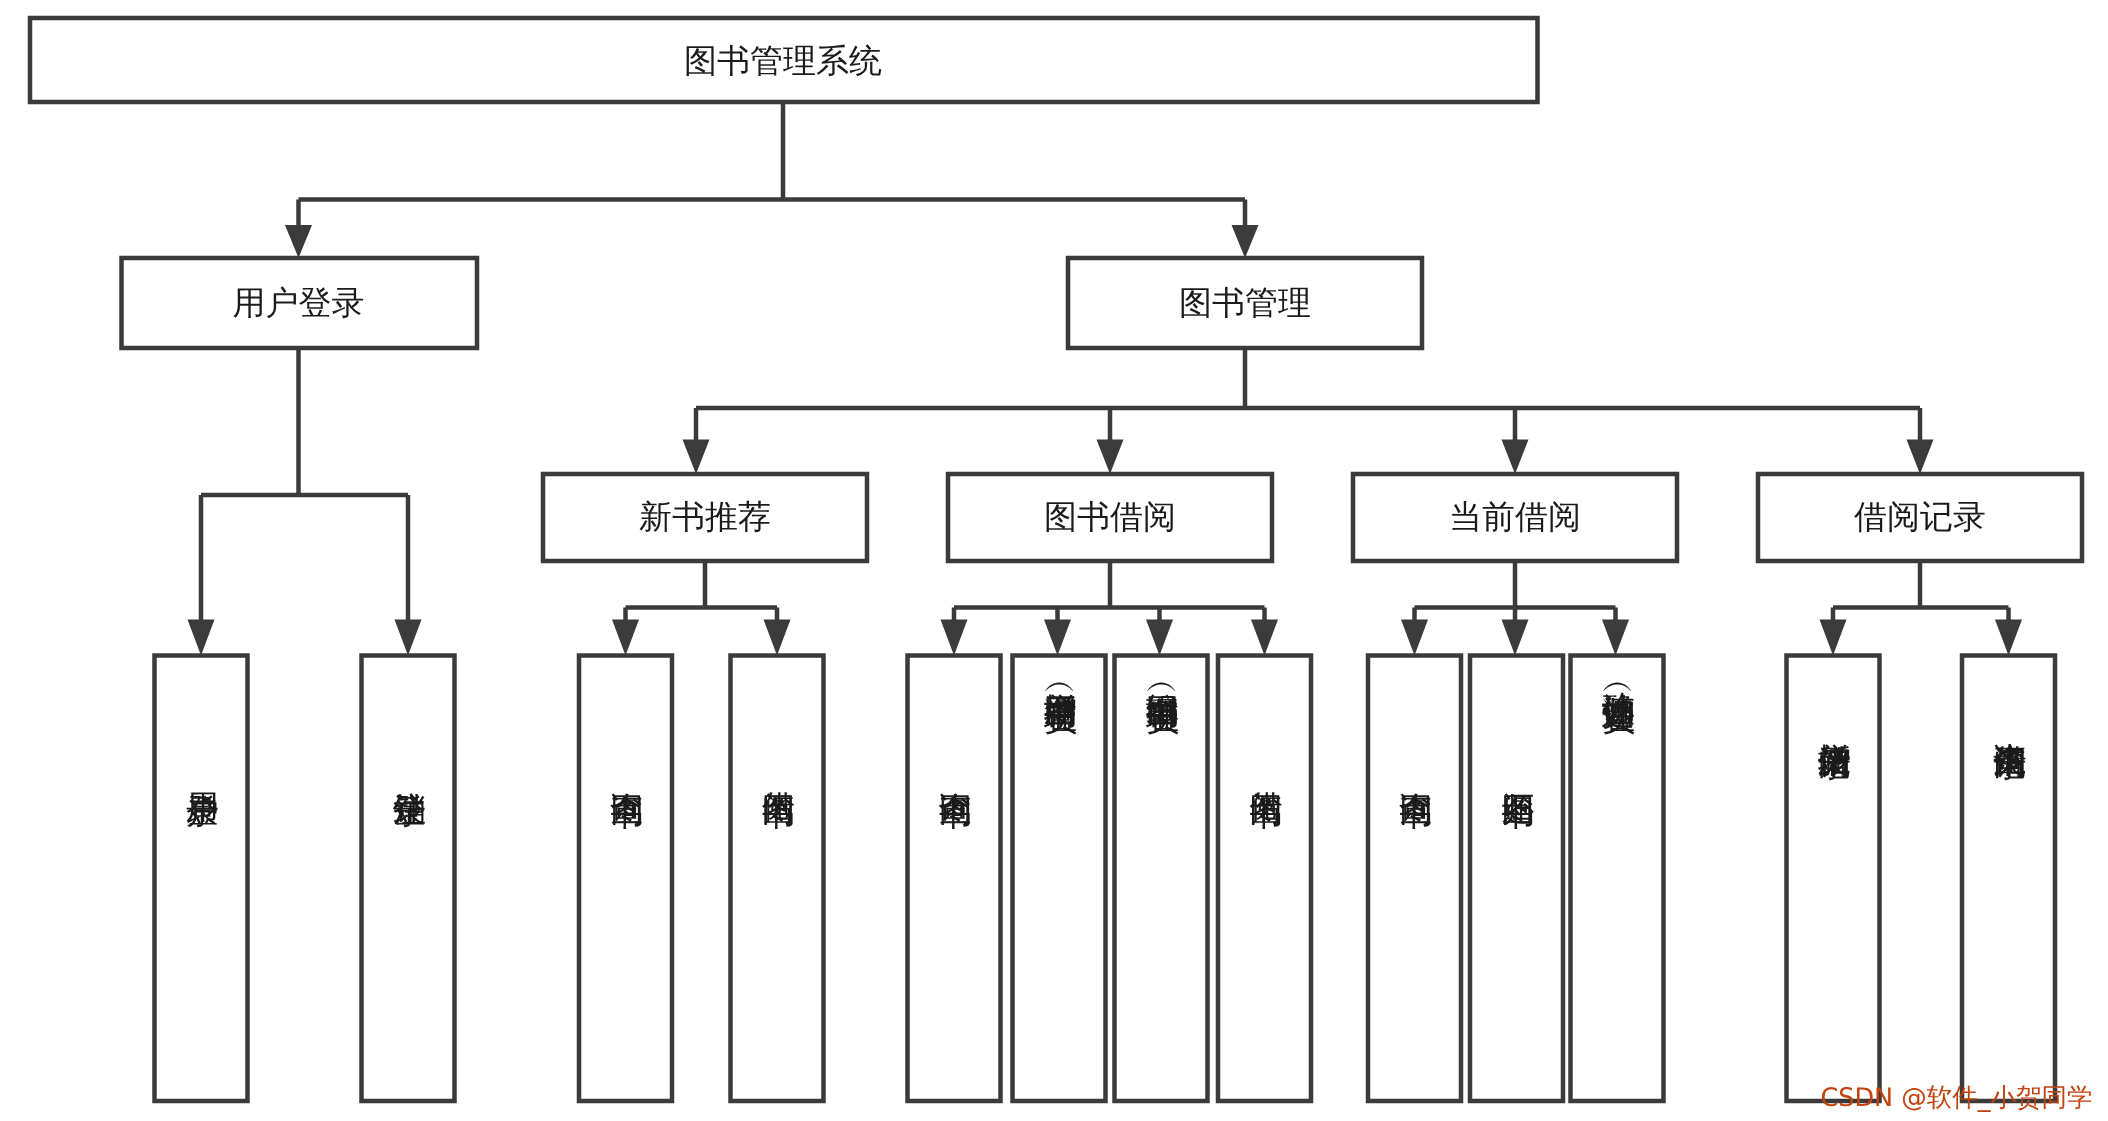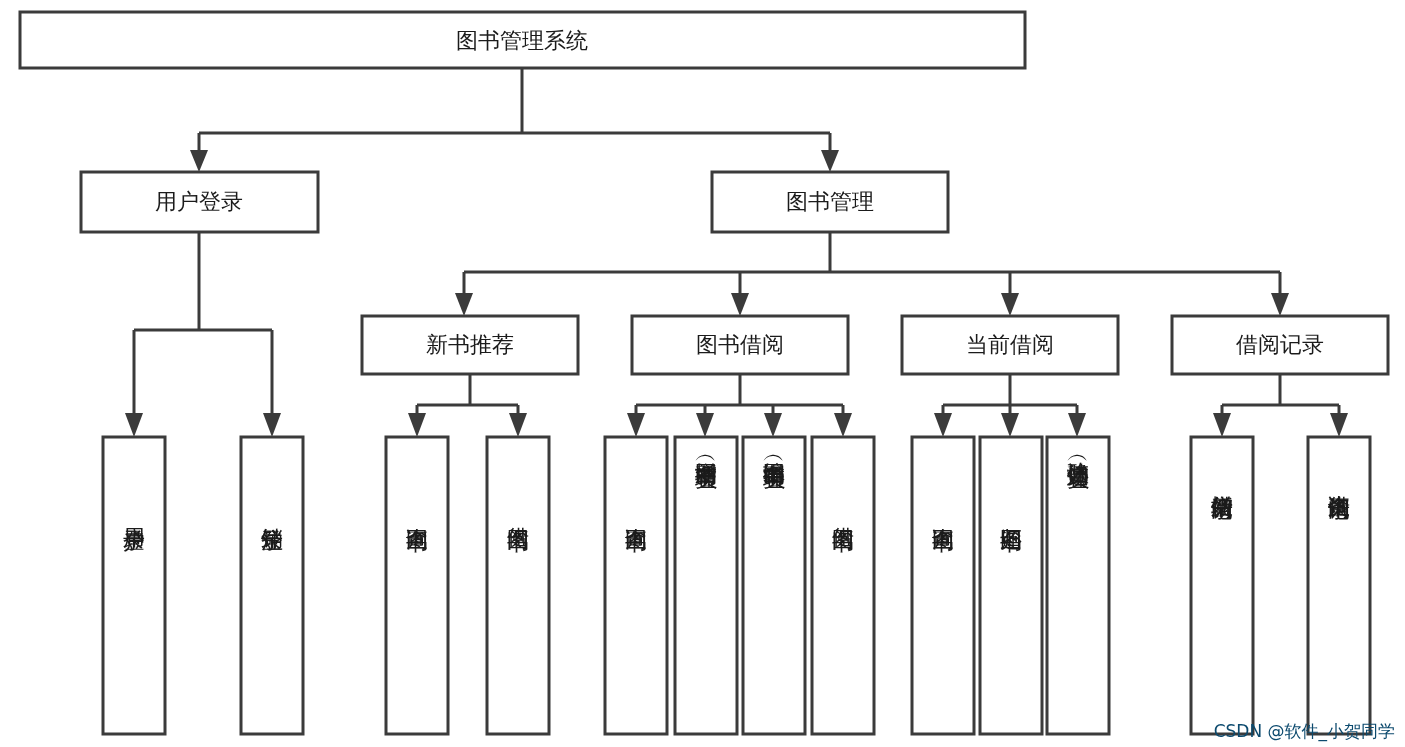--- a/index.html
+++ b/index.html
@@ -59,21 +59,21 @@
     line-height: 1;
     white-space: nowrap;
     pointer-events: none;
   }
   .watermark {
     position: absolute;
     right: 10px;
     bottom: 4px;
     font-family: "DejaVu Sans", "Liberation Sans", sans-serif;
     font-size: 17px;
-    color: #0c4a6e;
+    color: #c2410c;
     white-space: nowrap;
   }
 </style>
 </head>
 <body>
 
 <div id="diagram-root">
 
   <svg class="diagram-svg" viewBox="0 0 1405 747" xmlns="http://www.w3.org/2000/svg">
 

